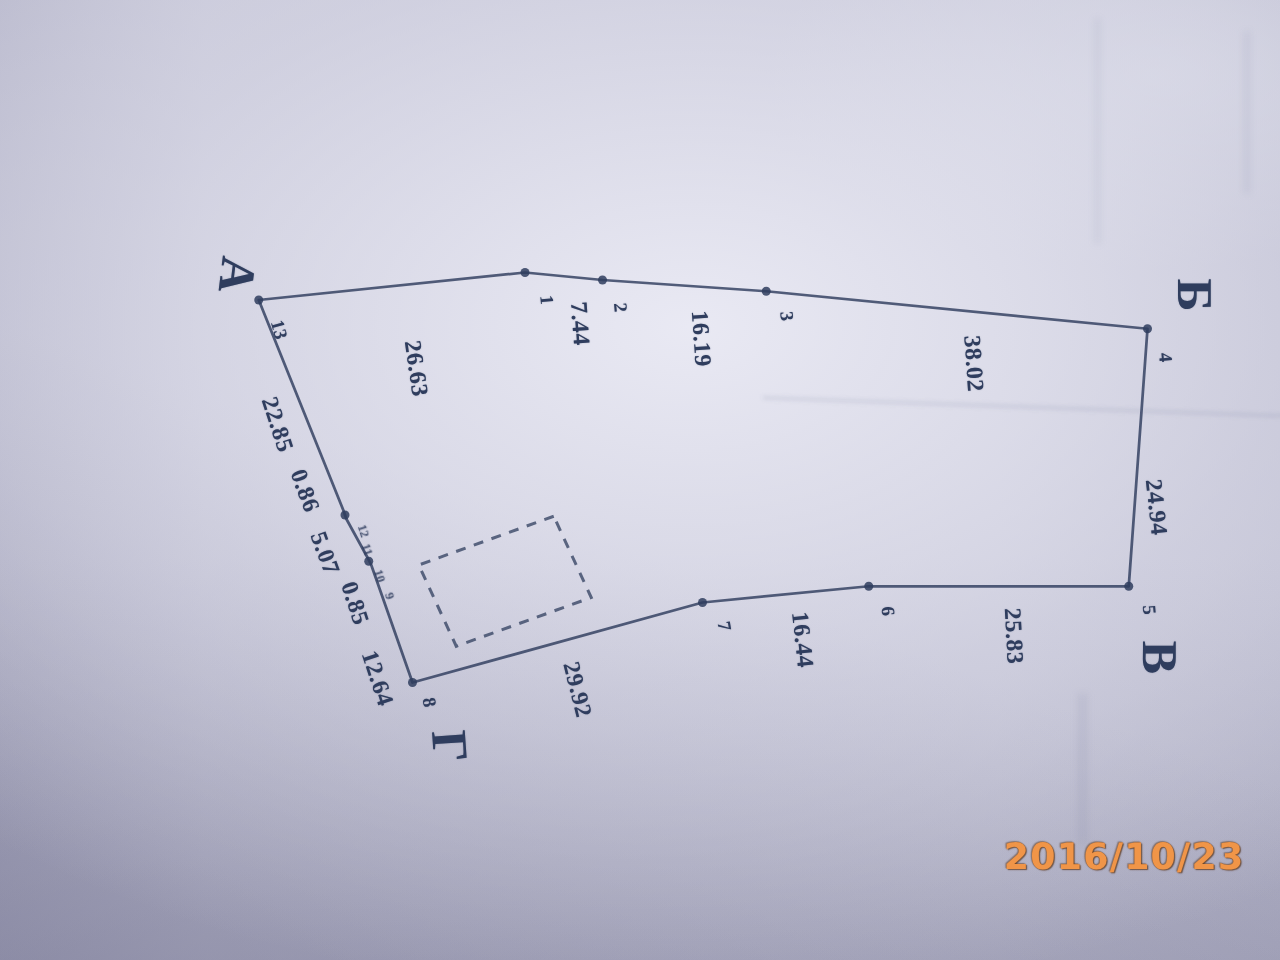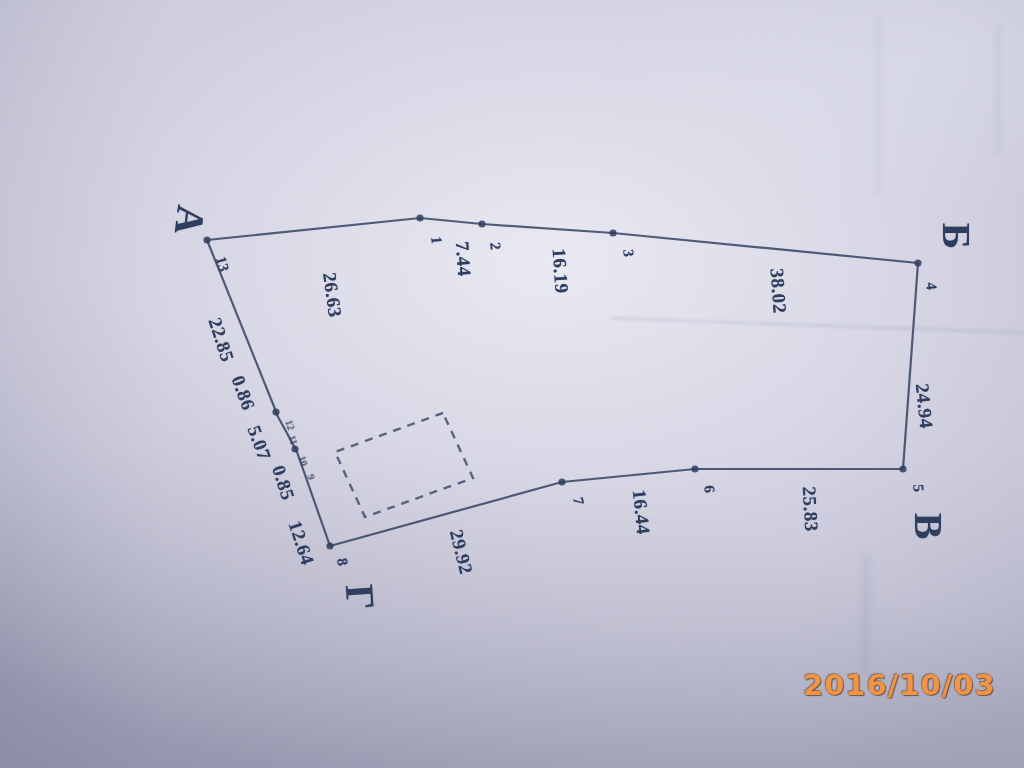--- a/index.html
+++ b/index.html
@@ -85,14 +85,14 @@
       <div class="lbl dim" style="left: 259px; top: 443px; transform: translate(-50%, -50%) rotate(70deg); color: rgb(47, 61, 94);">5.07</div>
       <div class="lbl dim" style="left: 243px; top: 393px; transform: translate(-50%, -50%) rotate(70deg); color: rgb(47, 61, 94);">0.86</div>
       <div class="lbl dim" style="left: 221px; top: 340px; transform: translate(-50%, -50%) rotate(72deg); color: rgb(47, 61, 94);">22.85</div>
     </div>
 
   <div class="crease" style="left:610px;top:324px;width:420px;height:3px;transform:rotate(2deg);"></div>
   <div class="streak" style="left:876px;top:15px;width:4px;height:180px;"></div>
   <div class="streak" style="left:995px;top:25px;width:5px;height:130px;"></div>
   <div class="streak" style="left:862px;top:555px;width:8px;height:120px;"></div>
 
-  <div class="timestamp">2016/10/03</div>
+  <div class="timestamp">2016/10/23</div>
 </div>
 
 </body></html>

